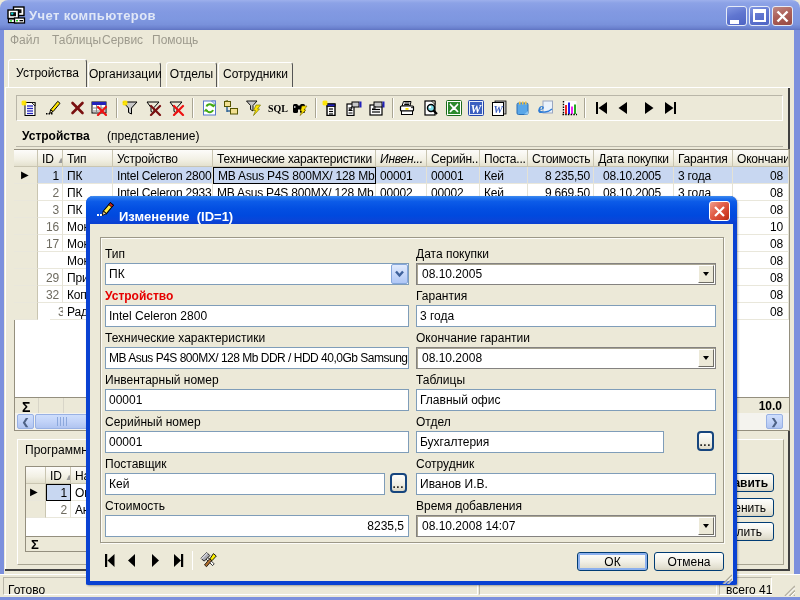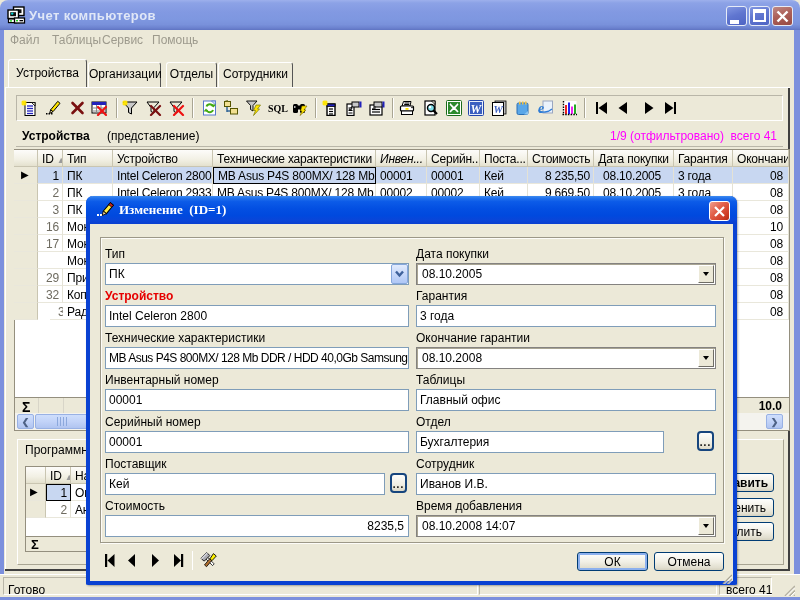--- a/index.html
+++ b/index.html
@@ -313,21 +313,20 @@
 <div class="abs tsep" style="left:192px;"></div>
 <div class="abs tsep" style="left:315px;"></div>
 <div class="abs tsep" style="left:392px;"></div>
 <div class="abs tsep" style="left:584px;"></div>
 
 </div>
 
   <div class="abs" id="caption"></div>
   <div class="abs" style="left:22px;top:129px;font-weight:bold;">Устройства</div>
   <div class="abs" style="left:107px;top:129px;">(представление)</div>
-  <div class="abs" style="left:500px;top:129px;width:277px;text-align:right;color:#FF00FF;">1/9 (отфильтровано)&nbsp; всего 41</div>
 
   <div class="abs" id="grid"></div>
   <div id="gridcontent">
 <div class="abs gh" style="left:14px;width:24px;"></div>
 <div class="abs gh" style="left:38px;width:25px;">ID&nbsp;<span style="color:#9a9a9a;font-size:9px;">▲</span></div>
 <div class="abs gh" style="left:63px;width:50px;">Тип</div>
 <div class="abs gh" style="left:113px;width:100px;">Устройство</div>
 <div class="abs gh" style="left:213px;width:163px;">Технические характеристики</div>
 <div class="abs gh" style="left:376px;width:51px;font-style:italic;">Инвен...</div>
 <div class="abs gh" style="left:427px;width:53px;">Серийн...</div>
@@ -499,21 +498,21 @@
         <line x1="12" y1="12" x2="13" y2="11"></line>
       </g>
   <g stroke="#fff" stroke-width="1">
         <line x1="4.5" y1="12" x2="13" y2="3.5"></line>
         <line x1="9" y1="12" x2="13" y2="8"></line>
       </g>
   </svg>
 
   <div class="abs" id="dlg"></div>
   <div class="abs" id="dlgtitle"></div>
-  <div class="abs" style="left:119px;top:202px;color:#fff;font-weight:bold;font-size:13px;font-family:Liberation Serif, serif;">Изменение&nbsp; (ID=1)</div>
+  <div class="abs" style="left:119px;top:209px;color:#fff;font-weight:bold;font-size:13px;">Изменение&nbsp; (ID=1)</div>
   <div id="dlgbody">
 
 <div class="abs" style="left:100px;top:237px;width:624px;height:306px;border:1px solid #9C9888;box-shadow:1px 1px 0 #FDFCF8, inset 1px 1px 0 #FDFCF8;"></div>
 <div class="abs" style="left:105px;top:247px;">Тип</div>
 <div class="abs fld" style="left:105px;top:263px;width:304px;">ПК</div>
 <div class="abs" style="left:391px;top:264px;width:17px;height:20px;border:1px solid #86A7DC;border-radius:2px;background:linear-gradient(180deg,#E2EBFD 0%,#CADAFA 45%,#AFC7F5 100%);"></div>
 <svg class="abs" style="left:393px;top:267px;" width="13" height="13" viewBox="0 0 13 13">
         <path d="M3,4.5 L6.5,8.5 L10,4.5" fill="none" stroke="#3E619B" stroke-width="2.4"></path>
       </svg>
 <div class="abs" style="left:105px;top:289px;color:#E60000;font-weight:bold;">Устройство</div>

